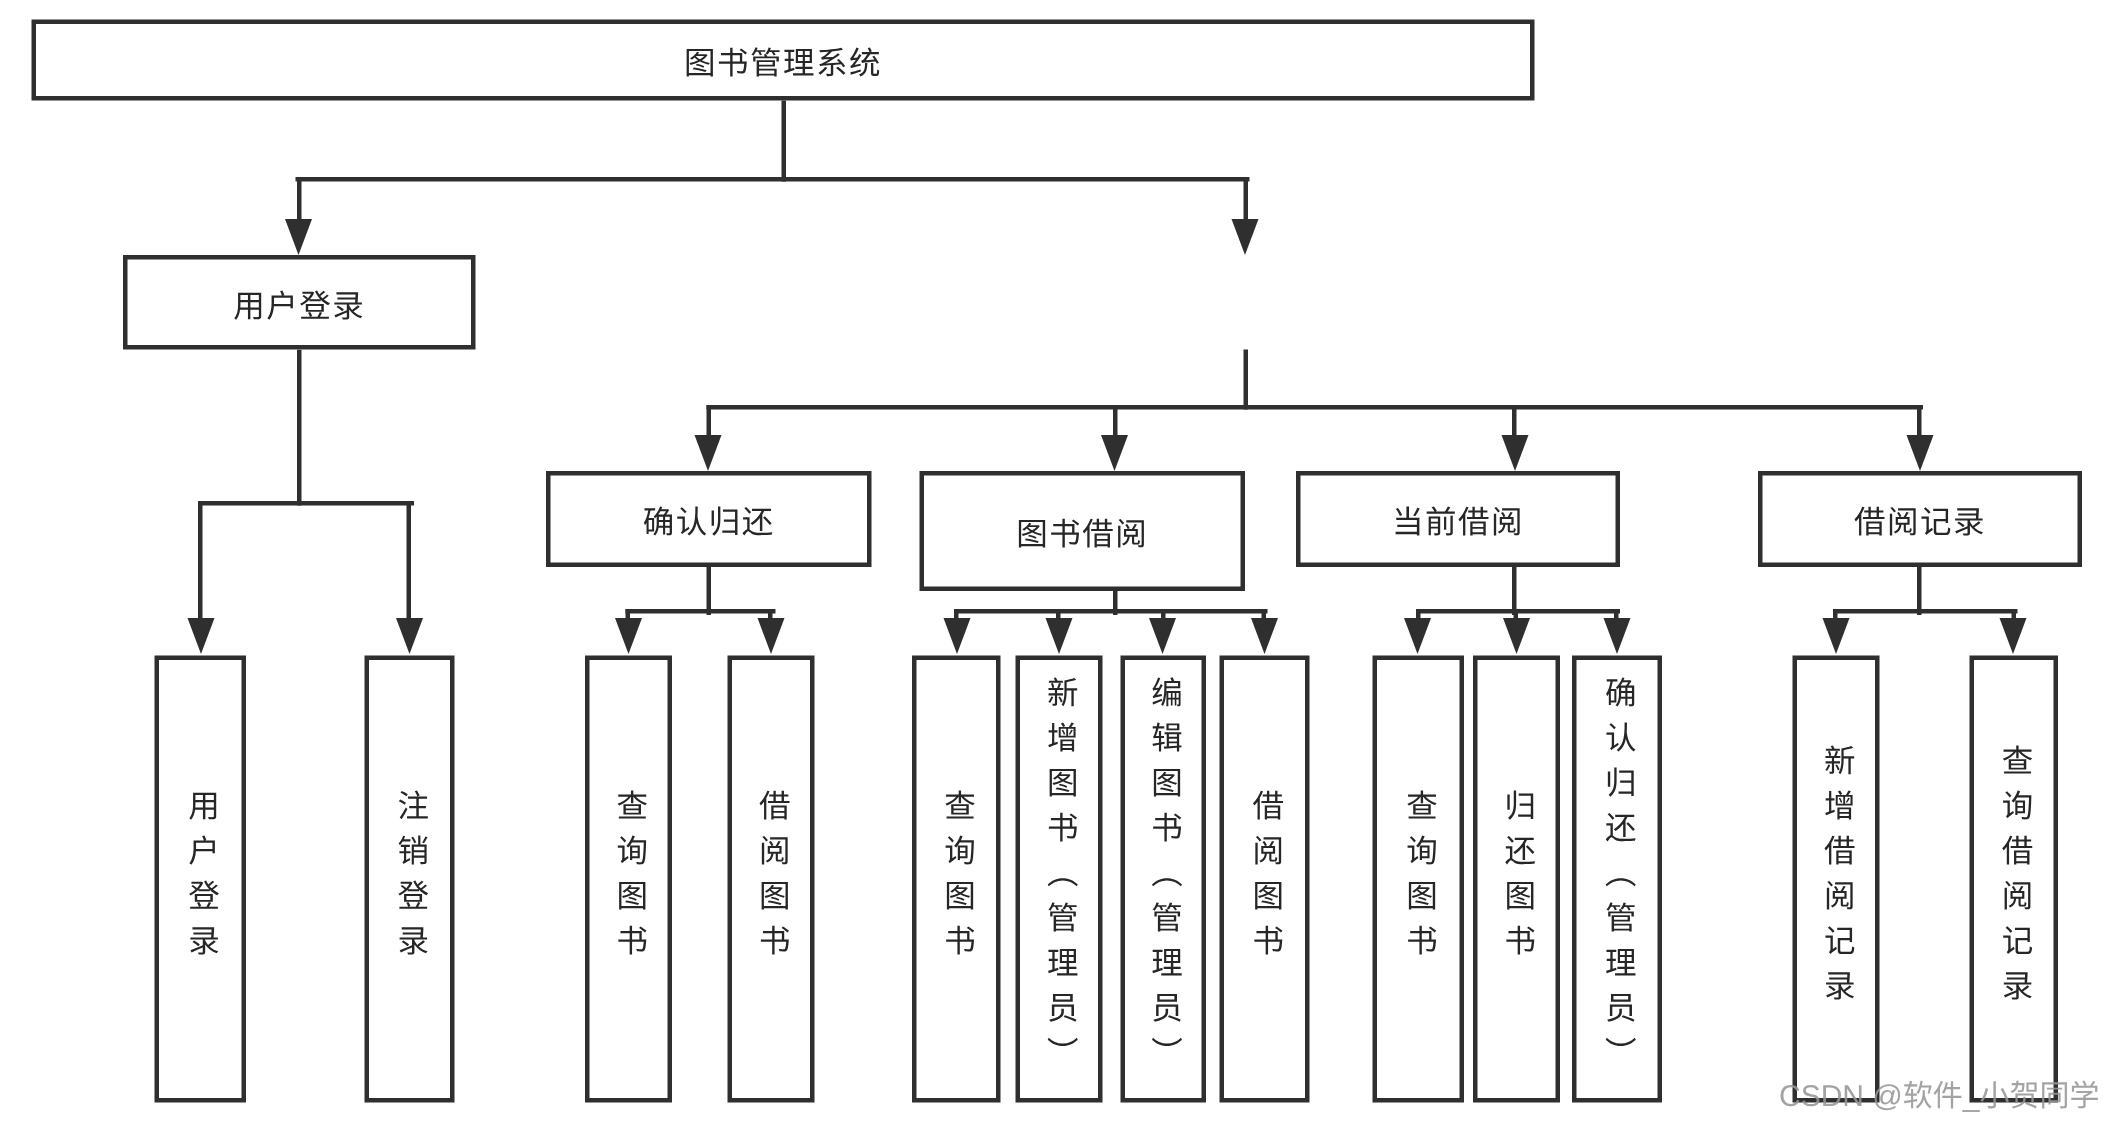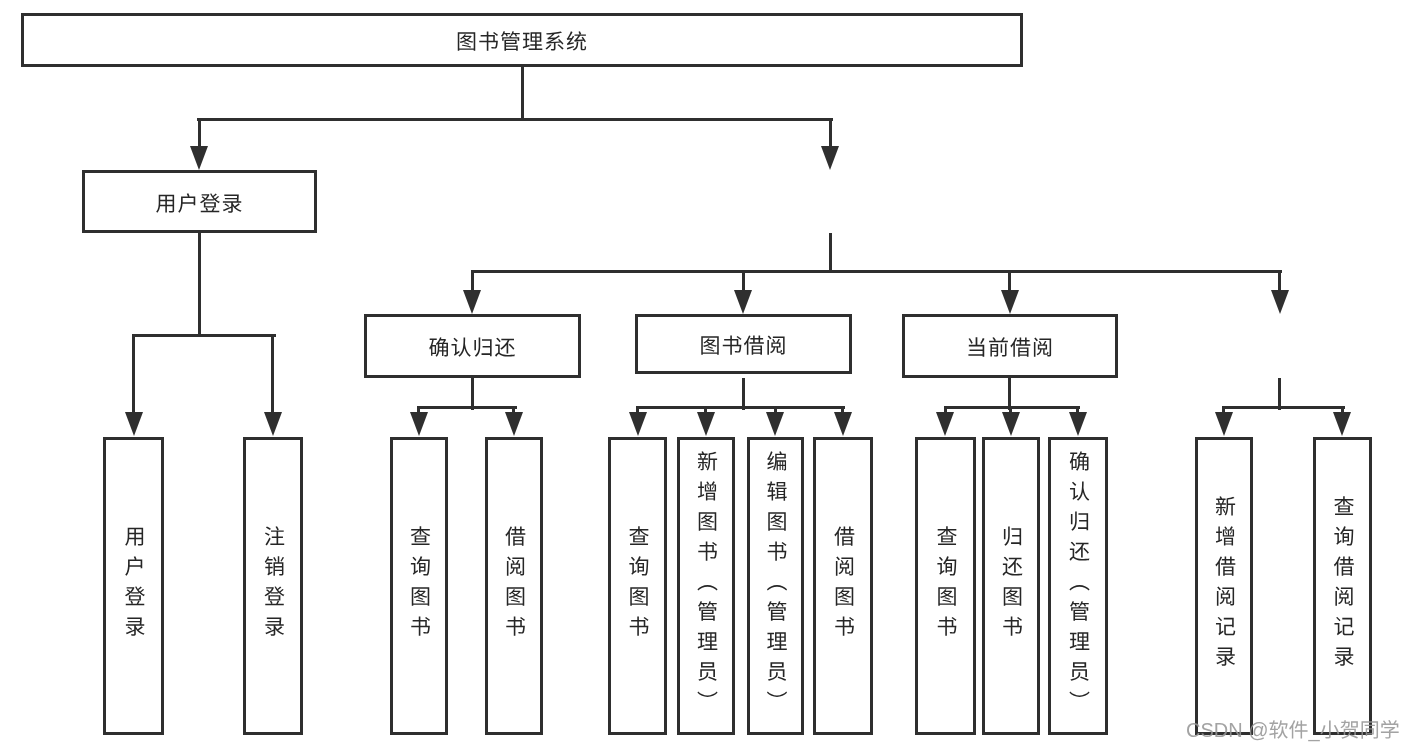--- a/index.html
+++ b/index.html
@@ -91,22 +91,23 @@
   <div class="vl" style="left:1222px;top:406px;height:12px;"></div>
   <div class="arr" style="left:1215px;top:412px;"></div>
   <div class="vl" style="left:1341px;top:406px;height:12px;"></div>
   <div class="arr" style="left:1333px;top:412px;"></div>
 
   <div class="node" style="left:21px;top:13px;width:1002px;height:54px;">图书管理系统</div>
 
   <div class="node" style="left:82px;top:170px;width:235px;height:63px;">用户登录</div>
 
   <div class="node" style="left:364px;top:314px;width:217px;height:64px;">确认归还</div>
-  <div class="node" style="left:635px;top:314px;width:217px;height:60px;">图书借阅</div>
-  <div class="node" style="left:902px;top:314px;width:216px;height:64px;">当前借阅</div>
+  <div class="node" style="left:613px;top:314px;width:217px;height:80px;">图书借阅</div>
+  <div class="node" style="left:864px;top:314px;width:216px;height:64px;">当前借阅</div>
+  <div class="node" style="left:1172px;top:314px;width:216px;height:64px;">借阅记录</div>
 
   <div class="node vnode" style="left:103px;top:437px;width:61px;height:298px;">用户登录</div>
   <div class="node vnode" style="left:243px;top:437px;width:60px;height:298px;">注销登录</div>
 
   <div class="node vnode" style="left:390px;top:437px;width:58px;height:298px;">查询图书</div>
   <div class="node vnode" style="left:485px;top:437px;width:58px;height:298px;">借阅图书</div>
 
   <div class="node vnode" style="left:608px;top:437px;width:59px;height:298px;">查询图书</div>
   <div class="node vnode" style="left:677px;top:437px;width:58px;height:298px;">新增图书（管理员）</div>
   <div class="node vnode" style="left:747px;top:437px;width:57px;height:298px;">编辑图书（管理员）</div>

